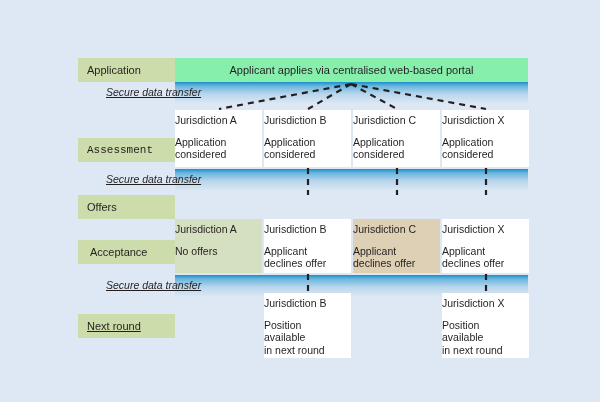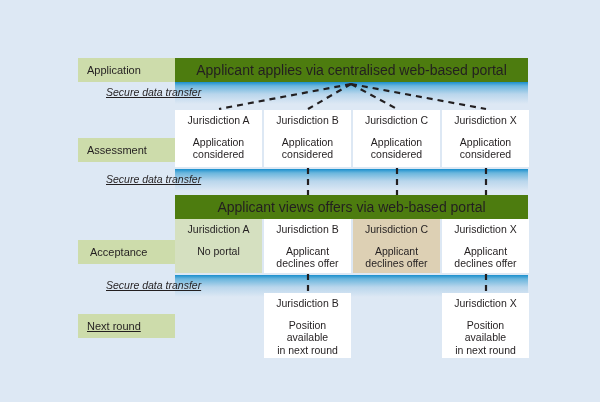--- a/index.html
+++ b/index.html
@@ -23,24 +23,24 @@
     padding-left:9px;
     box-sizing:border-box;
     height:24px;
     width:97px;
     left:78px;
   }
 
   
   .portal-bar{
     position:absolute;
-    background:#4d7c0f;
+    background:#86efac;
     height:24px;
     display:flex;align-items:center;justify-content:center;
-    font-size:14px;
+    font-size:11px;
     color:#231f20;
     box-sizing:border-box;
   }
 
   
   .transfer-band{
     position:absolute;
     left:175px;
     width:353px;
     height:22px;
@@ -55,21 +55,21 @@
     text-decoration:underline;
   }
 
   
   .card{
     position:absolute;
     background:#ffffff;
     box-sizing:border-box;
     display:flex;
     flex-direction:column;
-    align-items:center;
+    align-items:flex-start;
     font-size:10.5px;
     line-height:12.5px;
     color:#231f20;
   }
   .card .j-title{margin-top:4px;}
   .card .j-body{margin-top:9px;text-align:center;}
   .card.green{background:#d5e0c0;}
   .card.tan{background:#ddd0b4;}
 
   
@@ -84,21 +84,21 @@
     <span>Application</span>
   </div>
 
   <div class="portal-bar" style="left:175px;top:58px;width:353px;">
     <span>Applicant applies via centralised web-based portal</span>
   </div>
 
   <div class="transfer-band" style="top:82px;"></div>
   <div class="transfer-text" style="left:106px;top:86px;">Secure data transfer</div>
 
-  <div class="stage-label" style="top:138px;">
+  <div class="stage-label" style="top:138px;font-family:Liberation Mono, monospace;">
     <span>Assessment</span>
   </div>
 
   <div class="card" style="left:175px;top:110px;width:87px;height:57px;">
     <span class="j-title">Jurisdiction A</span>
     <span class="j-body">Application</span>
     <span>considered</span>
   </div>
 
   <div class="card" style="left:264px;top:110px;width:87px;height:57px;">
@@ -115,32 +115,32 @@
 
   <div class="card" style="left:442px;top:110px;width:87px;height:57px;">
     <span class="j-title">Jurisdiction X</span>
     <span class="j-body">Application</span>
     <span>considered</span>
   </div>
 
   <div class="transfer-band" style="top:169px;"></div>
   <div class="transfer-text" style="left:106px;top:173px;">Secure data transfer</div>
 
+  <div class="stage-label" style="top:195px;">
+    <span>Offers</span>
+  </div>
 
-  <div class="portal-bar" style="left:175px;top:195px;width:353px;">
-    <span>Applicant views offers via web-based portal</span>
-  </div>
 
   <div class="stage-label" style="top:240px;padding-left:12px;">
     <span>Acceptance</span>
   </div>
 
   <div class="card green" style="left:175px;top:219px;width:87px;height:54px;">
     <span class="j-title">Jurisdiction A</span>
-    <span class="j-body">No portal</span>
+    <span class="j-body">No offers</span>
     <span></span>
   </div>
 
   <div class="card" style="left:264px;top:219px;width:87px;height:54px;">
     <span class="j-title">Jurisdiction B</span>
     <span class="j-body">Applicant</span>
     <span>declines offer</span>
   </div>
 
   <div class="card tan" style="left:353px;top:219px;width:87px;height:54px;">

